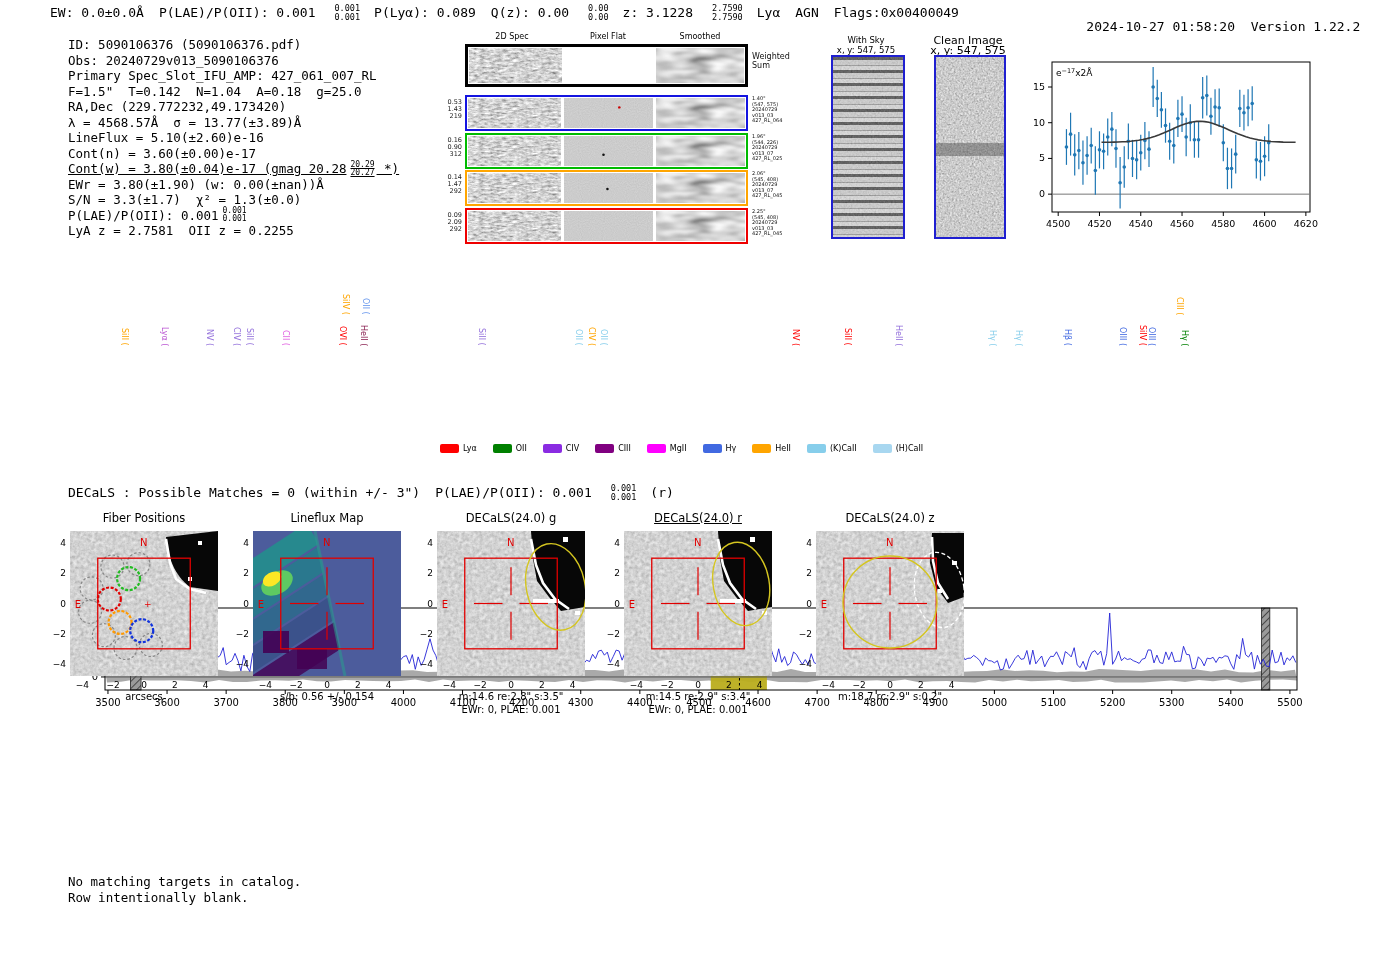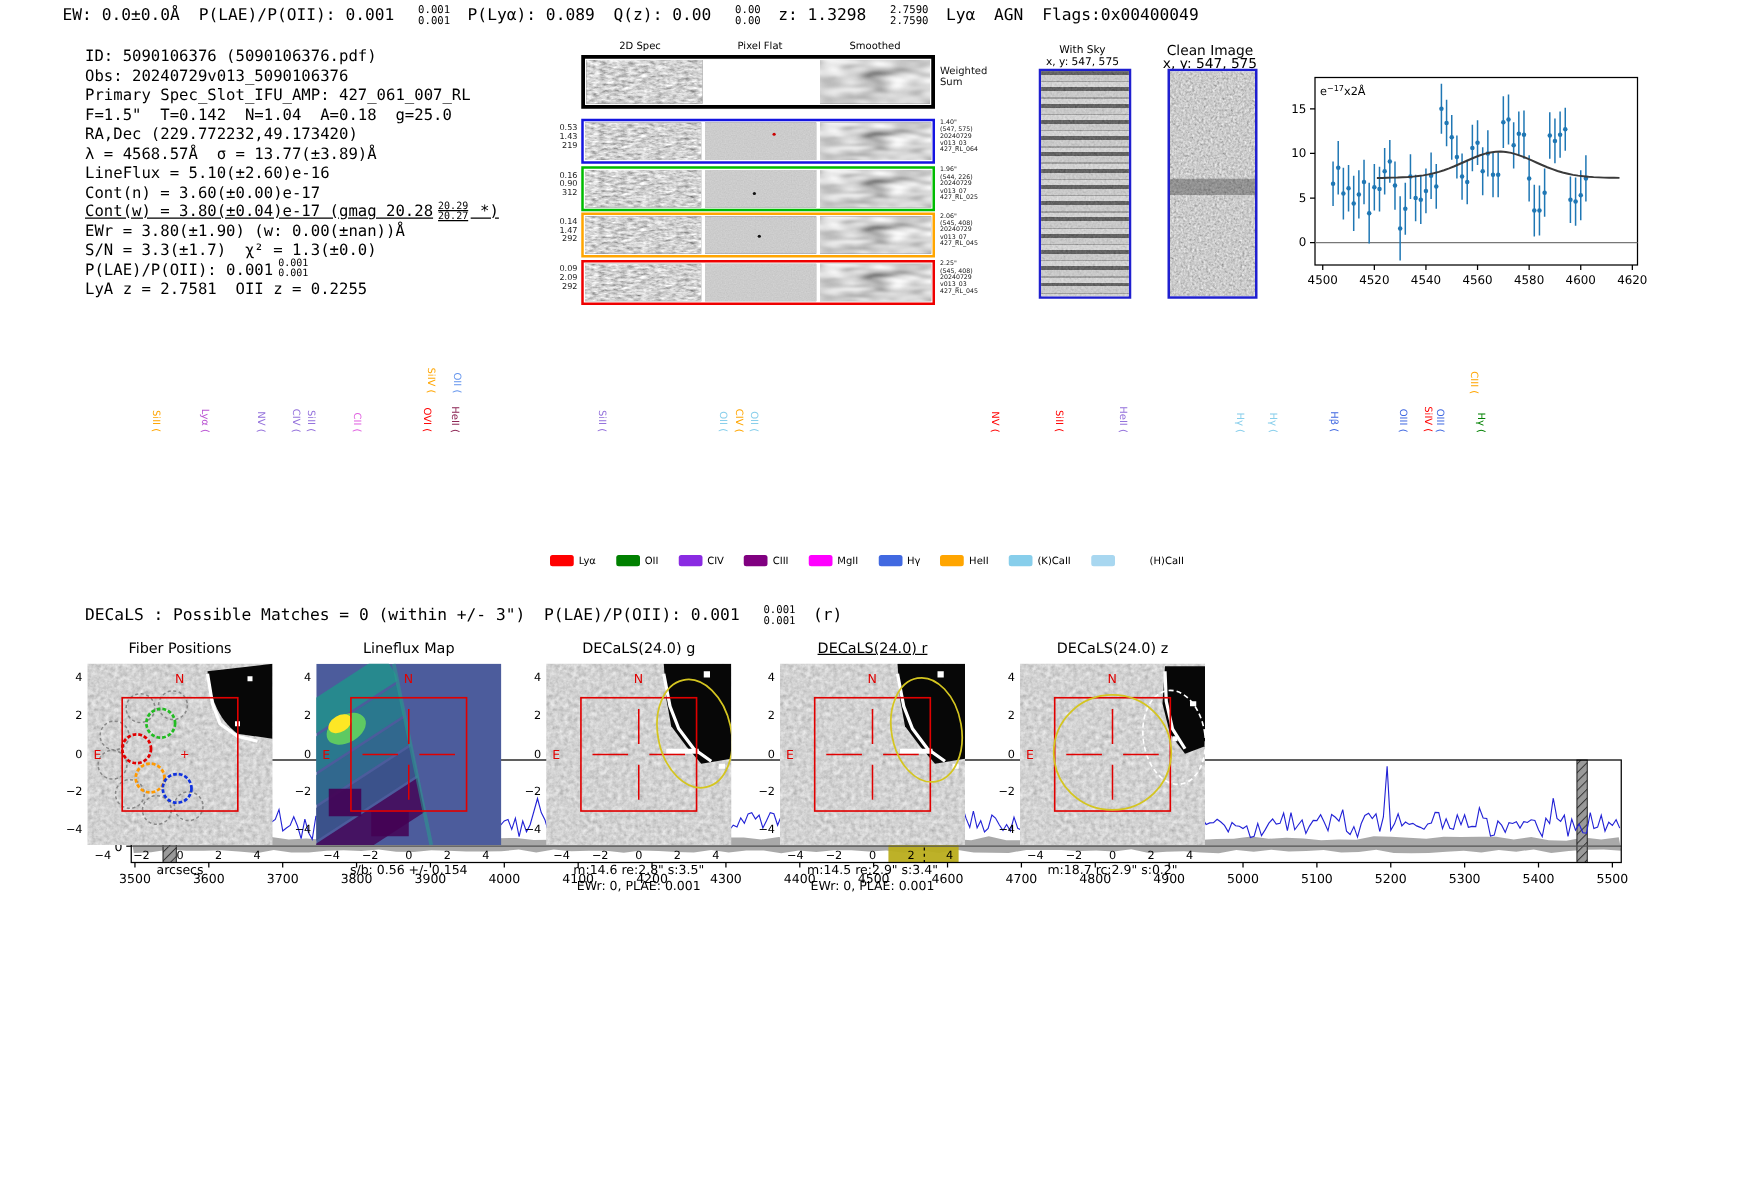--- a/index.html
+++ b/index.html
@@ -95,29 +95,32 @@
       <span class="stack">
         <span>0.001</span>
         <span>0.001</span>
       </span>
       <span class="hseg">P(Lyα): 0.089</span>
       <span class="hseg">Q(z): 0.00</span>
       <span class="stack">
         <span>0.00</span>
         <span>0.00</span>
       </span>
-      <span class="hseg">z: 1.3298</span>
+      <span class="hseg">z: 3.1228</span>
       <span class="stack">
         <span>2.7590</span>
         <span>2.7590</span>
       </span>
       <span class="hseg">Lyα</span>
       <span class="hseg">AGN</span>
       <span class="hseg">Flags:0x00400049</span>
     </div>
+  <div class="abs mono" style="left:1055px;top:4px;font-size:13px;white-space:pre;">
+    <span>2024-10-27 01:58:20</span><span>  </span><span>Version 1.22.2</span>
+  </div>
 
   <div id="info-block" class="abs mono" style="left:68px;top:37px;font-size:12.5px;line-height:15.5px;">
       <div class="info-line" style="display: flex; align-items: center; height: 15.5px;"><span class="noclass">ID: 5090106376 (5090106376.pdf)</span></div>
       <div class="info-line" style="display: flex; align-items: center; height: 15.5px;"><span class="noclass">Obs: 20240729v013_5090106376</span></div>
       <div class="info-line" style="display: flex; align-items: center; height: 15.5px;"><span class="noclass">Primary Spec_Slot_IFU_AMP: 427_061_007_RL</span></div>
       <div class="info-line" style="display: flex; align-items: center; height: 15.5px;"><span class="noclass">F=1.5"  T=0.142  N=1.04  A=0.18  g=25.0</span></div>
       <div class="info-line" style="display: flex; align-items: center; height: 15.5px;"><span class="noclass">RA,Dec (229.772232,49.173420)</span></div>
       <div class="info-line" style="display: flex; align-items: center; height: 15.5px;"><span class="noclass">λ = 4568.57Å  σ = 13.77(±3.89)Å</span></div>
       <div class="info-line" style="display: flex; align-items: center; height: 15.5px;"><span class="noclass">LineFlux = 5.10(±2.60)e-16</span></div>
       <div class="info-line" style="display: flex; align-items: center; height: 15.5px;"><span class="noclass">Cont(n) = 3.60(±0.00)e-17</span></div>
@@ -542,21 +545,21 @@
       <div style="display: flex; align-items: center; gap: 4px;">
         <span style="display: inline-block; width: 19px; height: 9px; border-radius: 2px; background: rgb(255, 165, 0);"></span>
         <span style="font-size: 8px;">HeII</span>
       </div>
       <div style="display: flex; align-items: center; gap: 4px;">
         <span style="display: inline-block; width: 19px; height: 9px; border-radius: 2px; background: rgb(135, 206, 235);"></span>
         <span style="font-size: 8px;">(K)CaII</span>
       </div>
       <div style="display: flex; align-items: center; gap: 4px;">
         <span style="display: inline-block; width: 19px; height: 9px; border-radius: 2px; background: rgb(168, 215, 240);"></span>
-        <span style="font-size: 8px; margin-left: 24px;">(H)CaII</span>
+        <span style="font-size: 8px;">(H)CaII</span>
       </div>
     </div>
 
   <div id="decals-header" class="abs mono" style="left:68px;top:484px;font-size:13px;display:flex;align-items:center;">
       <span class="hseg">DECaLS : Possible Matches = 0 (within +/- 3")</span>
       <span class="hseg">P(LAE)/P(OII): 0.001</span>
       <span class="stack">
         <span>0.001</span>
         <span>0.001</span>
       </span>
@@ -714,13 +717,17 @@
       <span class="tick" style="left: 796px; top: 628.708px; width: 16px; text-align: right;">−2</span>
       <span class="tick" style="left: 796px; top: 658.917px; width: 16px; text-align: right;">−4</span>
       <span class="tick" style="left: 819.333px; top: 680px; width: 18px; text-align: center;">−4</span>
       <span class="tick" style="left: 850.167px; top: 680px; width: 18px; text-align: center;">−2</span>
       <span class="tick" style="left: 881px; top: 680px; width: 18px; text-align: center;">0</span>
       <span class="tick" style="left: 911.833px; top: 680px; width: 18px; text-align: center;">2</span>
       <span class="tick" style="left: 942.667px; top: 680px; width: 18px; text-align: center;">4</span>
       <div class="cap" style="left: 780px; top: 691px; width: 220px;">m:18.7 rc:2.9"  s:0.2"</div>
     </div>
 
+  <div class="abs mono" style="left:68px;top:874px;font-size:12.5px;line-height:15.5px;">
+    <div>No matching targets in catalog.</div>
+    <div>Row intentionally blank.</div>
+  </div>
 </div>
 
 </body></html>

